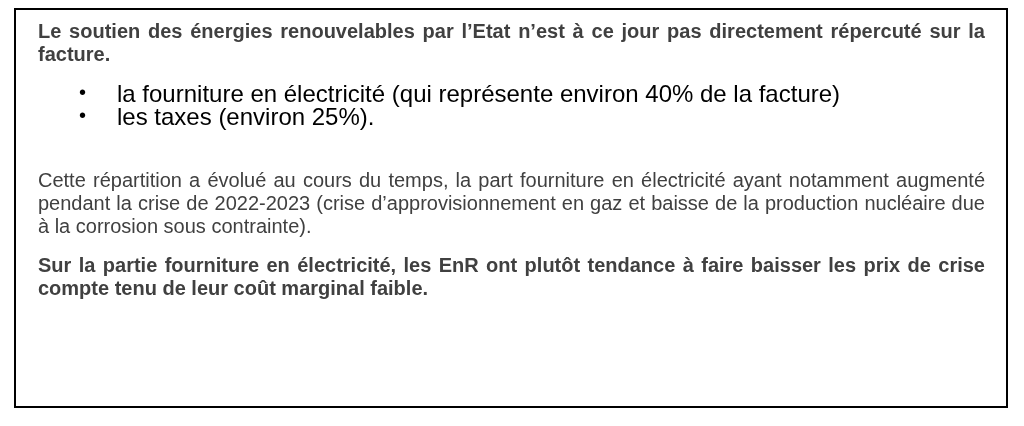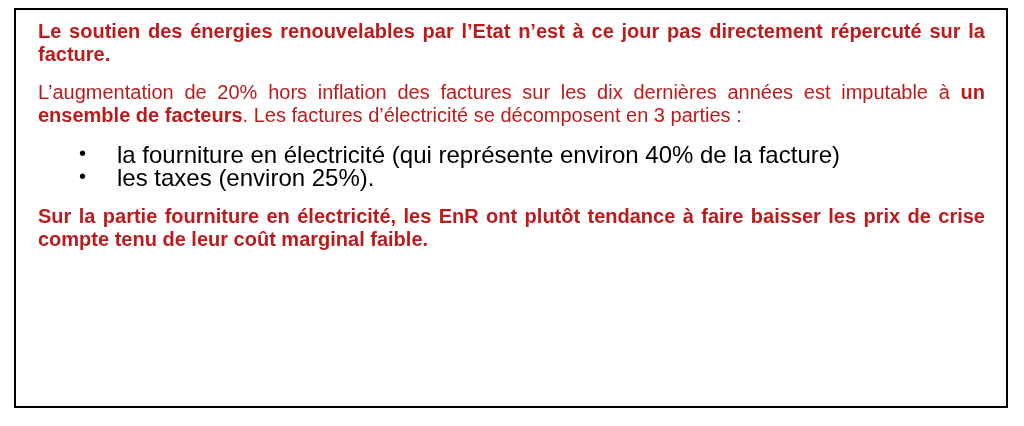--- a/index.html
+++ b/index.html
@@ -26,21 +26,21 @@
     box-sizing: border-box;
     border: 2px solid #000000;
     padding: 10px 21px 10px 22px;
     color: #000000;
   }
   .para {
     font-size: 20px;
     line-height: 23px;
     text-align: justify;
     margin: 0;
-    color: #b91c1c;
+    color: #404040;
   }
   .para.bold { font-weight: bold; }
   .para + .para { margin-top: 15px; }
   .inline-bold { font-weight: bold; }
   ul.bullet-list {
     list-style: none;
     margin: 16px 0 0 0;
     padding: 0 0 0 79px;
     font-size: 24px;
     line-height: 23px;
@@ -60,24 +60,24 @@
   .para.closing { margin-top: 16px; }
 </style>
 </head>
 <body>
 
 <div class="page">
   <div class="text-box">
 
     <p class="para bold">Le soutien des énergies renouvelables par l’Etat n’est à ce jour pas directement répercuté sur la facture.</p>
 
-    <p class="para"><span>L’augmentation de 20% hors inflation des factures sur les dix dernières années est imputable à </span><span class="inline-bold">un ensemble de facteurs</span><span>. Les factures d’électricité se décomposent en 3 parties&nbsp;:</span></p>
 
     <ul class="bullet-list">
       <li>la fourniture en électricité (qui représente environ 40% de la facture)</li>
       <li>les taxes (environ 25%).</li>
     </ul>
 
+    <p class="para after-gap">Cette répartition a évolué au cours du temps, la part fourniture en électricité ayant notamment augmenté pendant la crise de 2022-2023 (crise d’approvisionnement en gaz et baisse de la production nucléaire due à la corrosion sous contrainte).</p>
 
     <p class="para bold closing">Sur la partie fourniture en électricité, les EnR ont plutôt tendance à faire baisser les prix de crise compte tenu de leur coût marginal faible.</p>
 
   </div>
 </div>
 
 </body></html>

